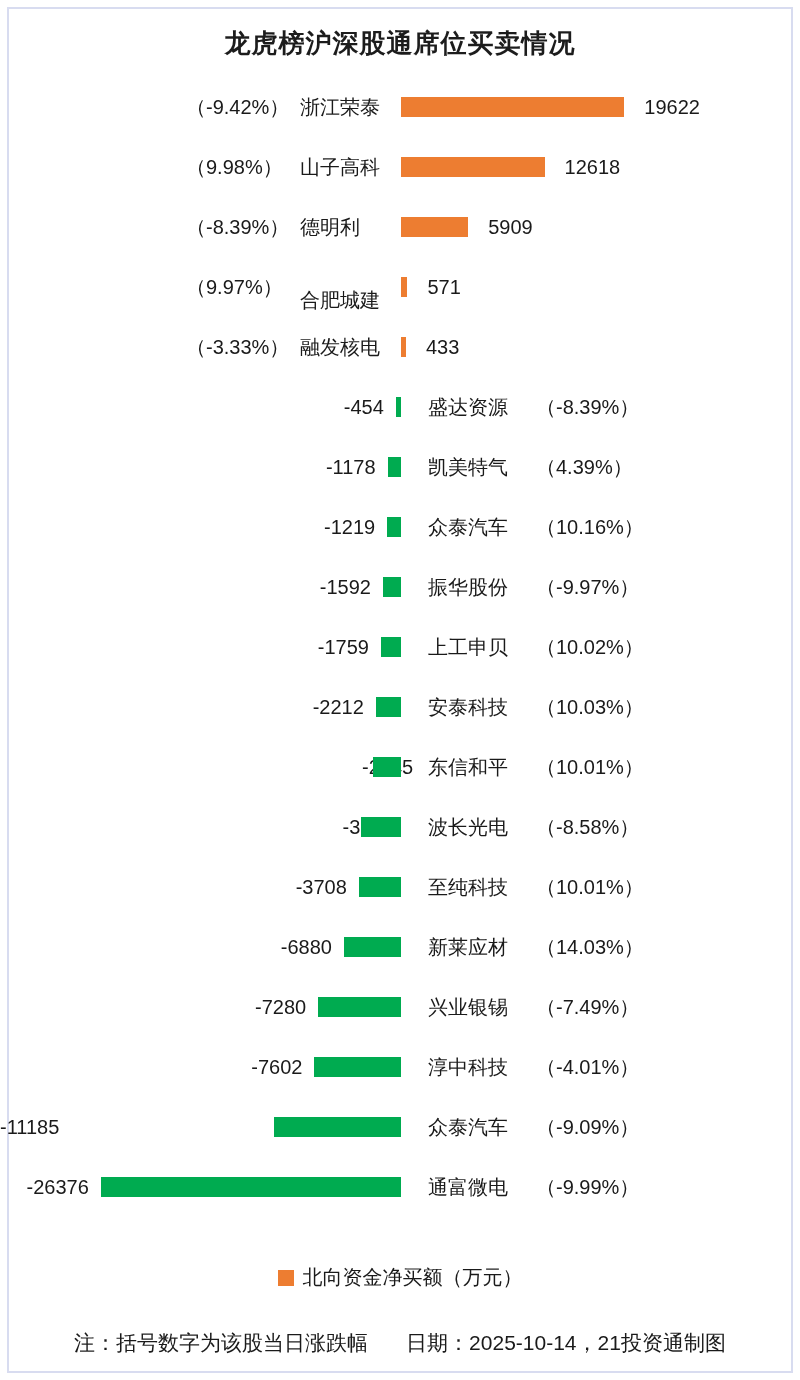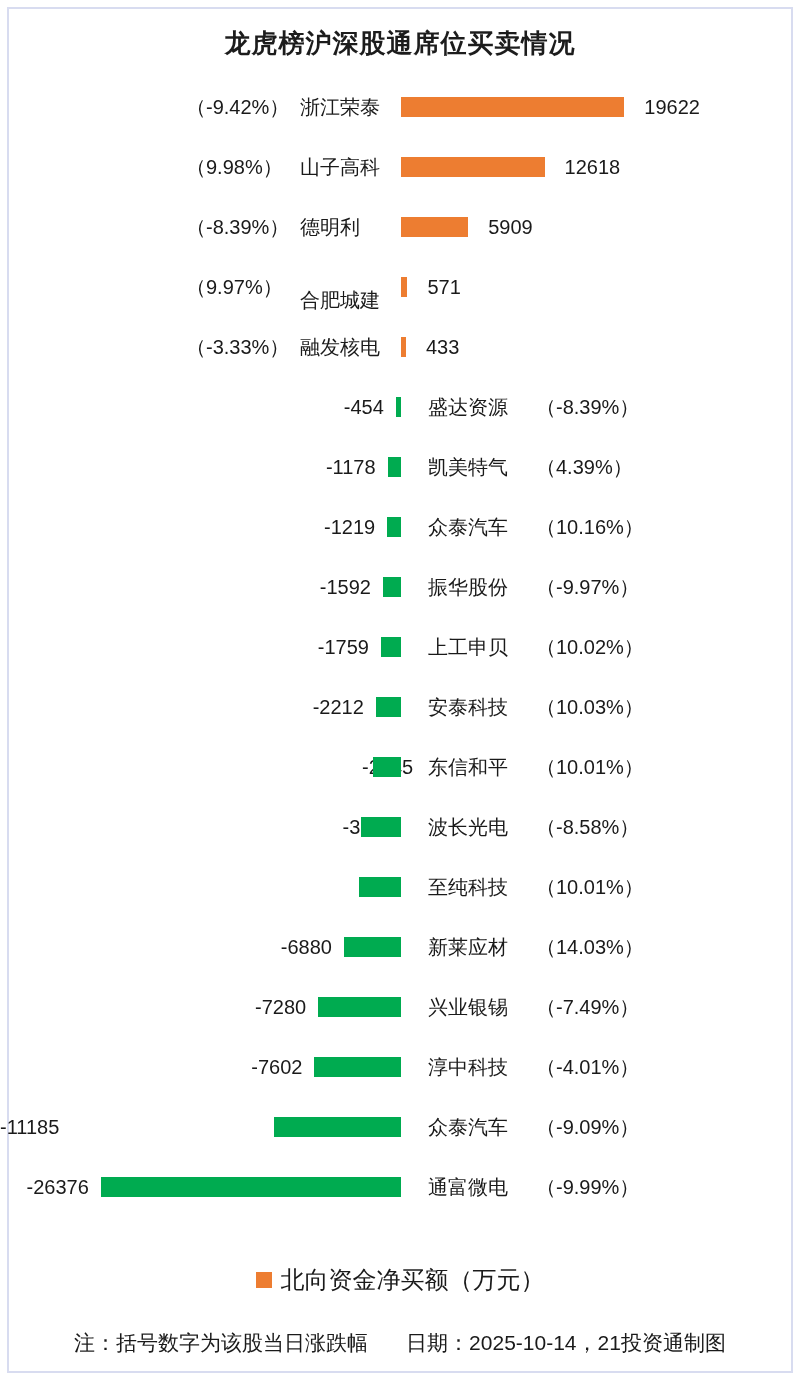--- a/index.html
+++ b/index.html
@@ -23,21 +23,21 @@
   .row span{
     position:absolute;top:50%;transform:translateY(-50%);
     font-size:20px;color:#1a1a1a;white-space:nowrap;line-height:1;
   }
   .bar{display:block;height:20px;}
   .bar.pos{background:var(--positive-color,#ED7D31);}
   .bar.neg{background:var(--negative-color,#00AB50);}
   .legend{
     position:absolute;top:1264px;left:0;width:100%;
     display:flex;justify-content:center;align-items:center;gap:9px;
-    font-size:24px;
+    font-size:20px;
   }
   .legend-swatch{
     width:16px;height:16px;display:inline-block;
     background:var(--positive-color,#ED7D31);
   }
   .footer{
     position:absolute;top:1329px;left:0;width:100%;
     display:flex;justify-content:center;gap:38px;
     font-size:21px;color:#1a1a1a;
   }
@@ -122,20 +122,21 @@
       <span class="name" style="left: 428px;">东信和平</span>
       <span class="pct" style="left: 536px;">（10.01%）</span>
     </div>
     <div class="row" style="top: 797px;">
       <span class="val" style="left: 0px; width: 348.647px; text-align: right; padding-left: 45px;">-3546</span>
       <span class="bar neg" style="left: 360.647px; width: 40.3535px;"></span>
       <span class="name" style="left: 428px;">波长光电</span>
       <span class="pct" style="left: 536px;">（-8.58%）</span>
     </div>
     <div class="row" style="top: 857px;">
+      <span class="val" style="left: 0px; width: 346.803px; text-align: right;">-3708</span>
       <span class="bar neg" style="left: 358.803px; width: 42.197px;"></span>
       <span class="name" style="left: 428px;">至纯科技</span>
       <span class="pct" style="left: 536px;">（10.01%）</span>
     </div>
     <div class="row" style="top: 917px;">
       <span class="val" style="left: 0px; width: 331.907px; text-align: right;">-6880</span>
       <span class="bar neg" style="left: 343.907px; width: 57.0935px;"></span>
       <span class="name" style="left: 428px;">新莱应材</span>
       <span class="pct" style="left: 536px;">（14.03%）</span>
     </div>

